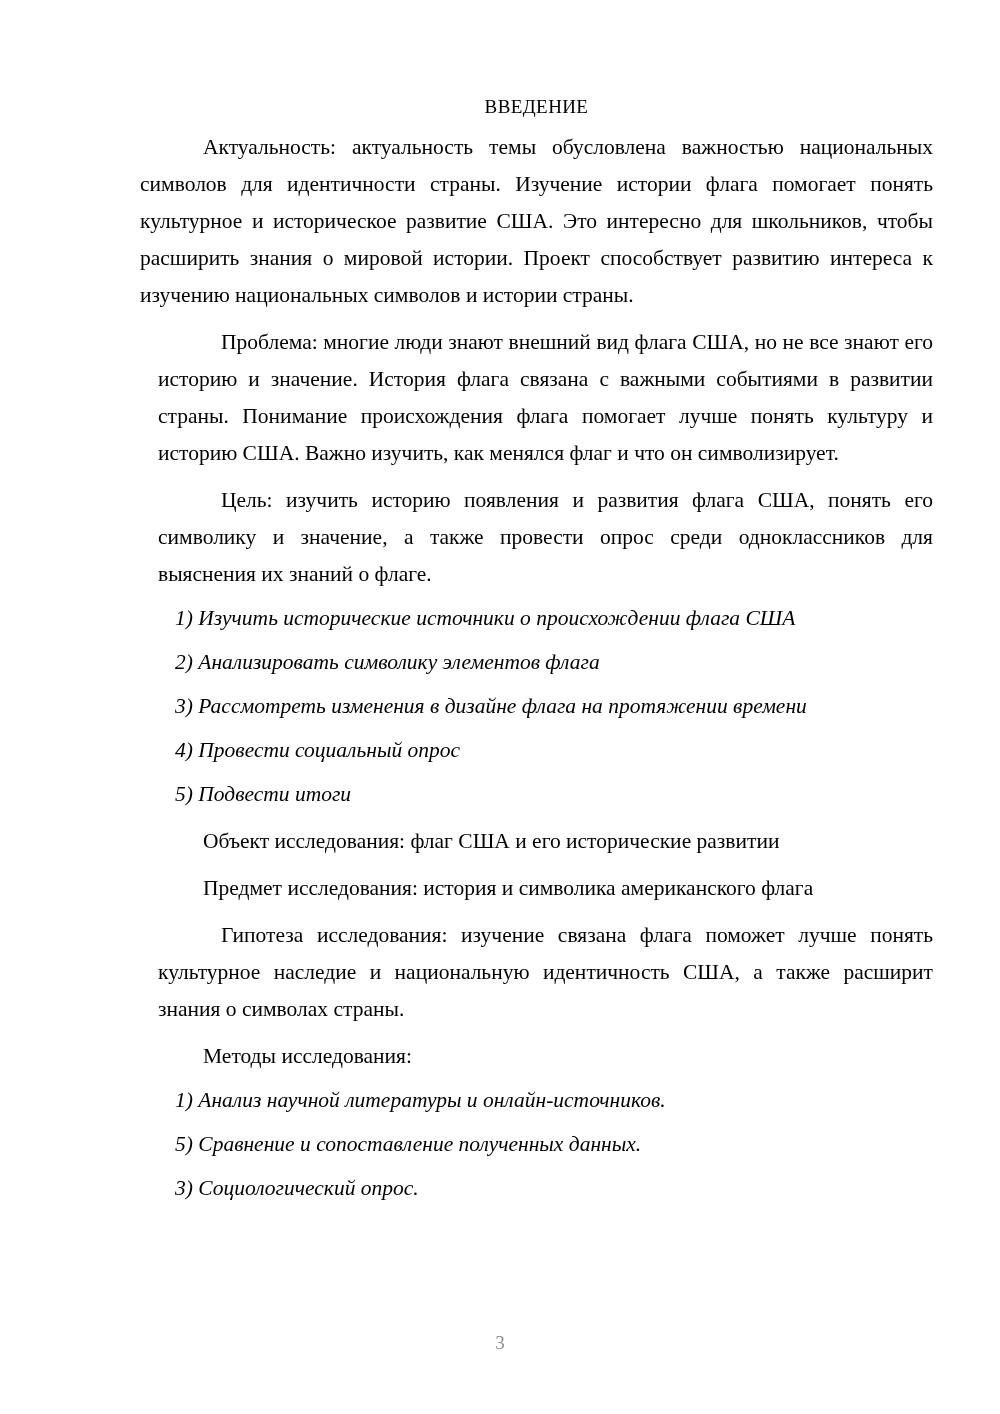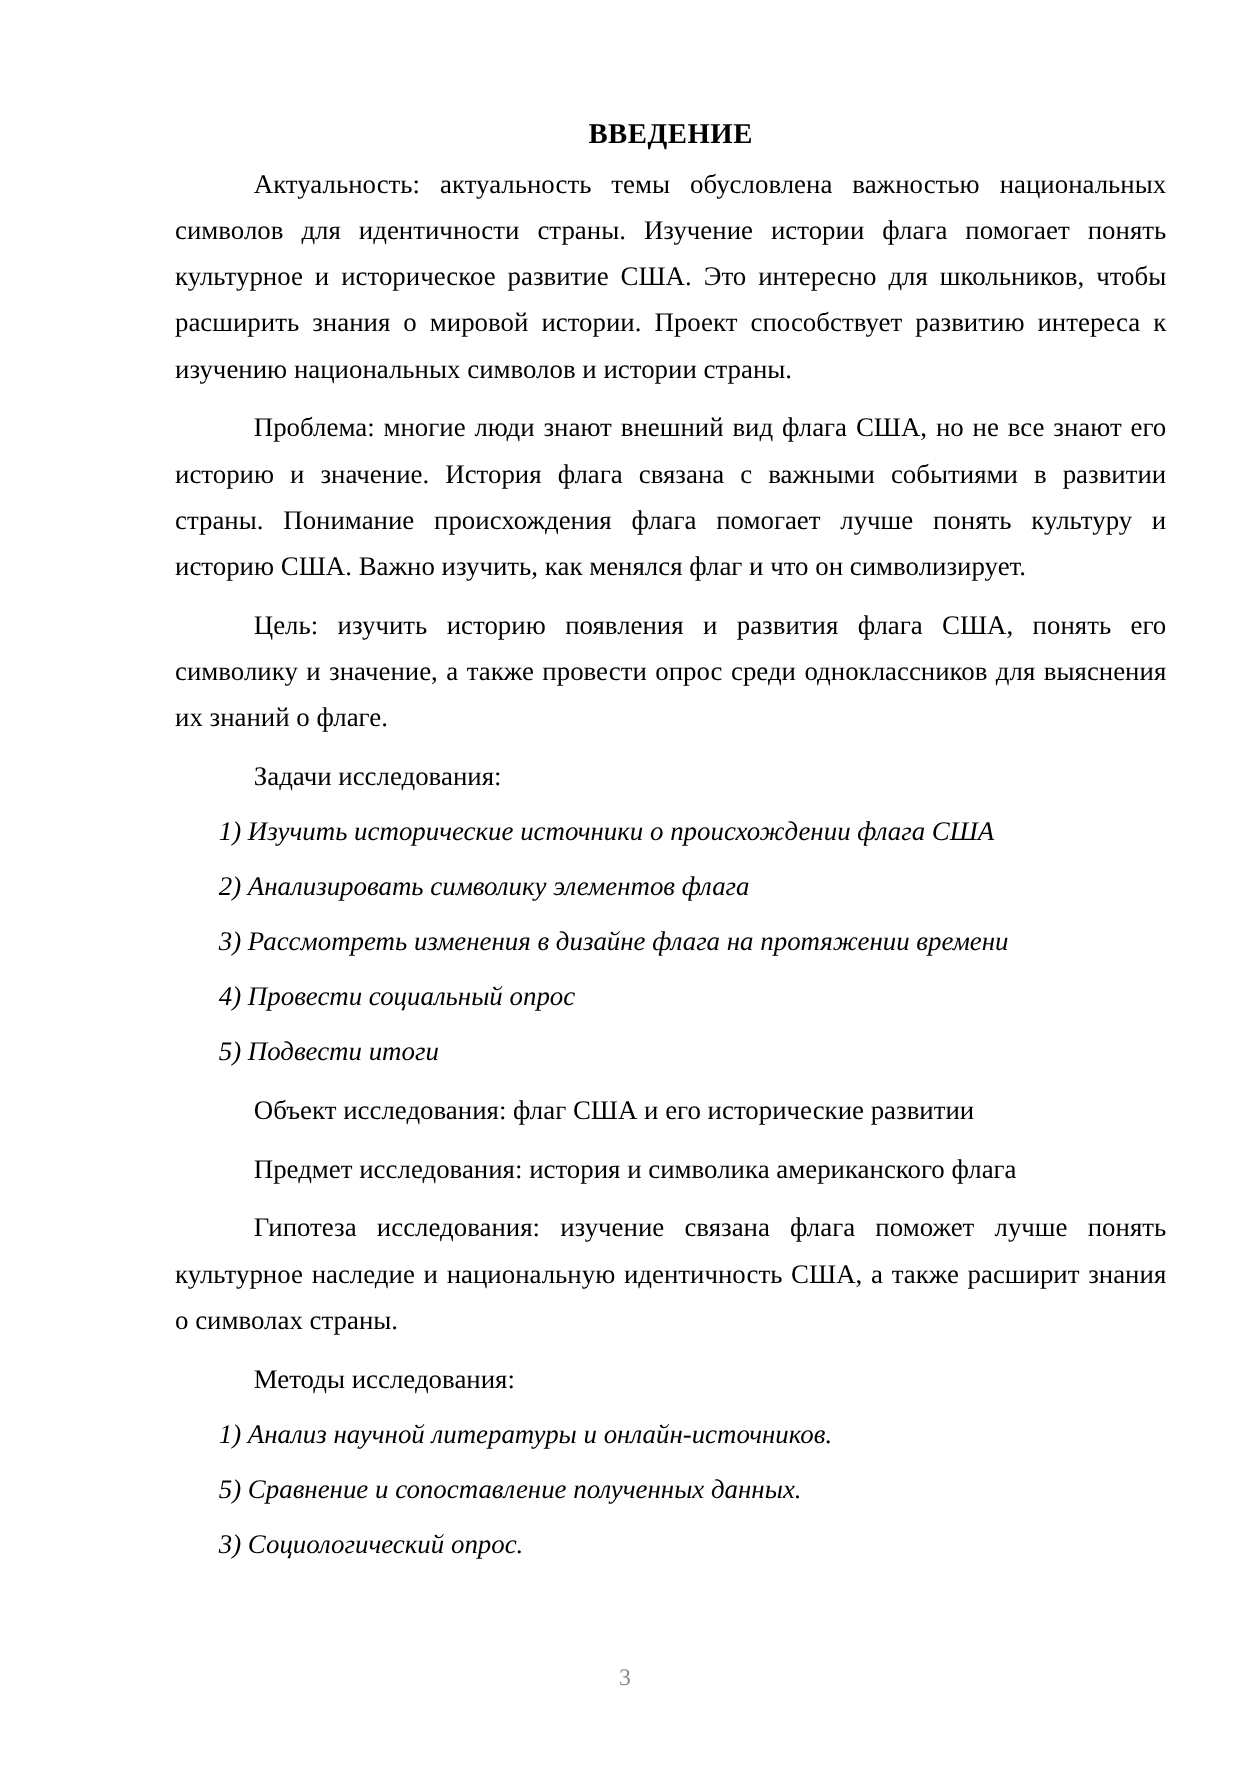--- a/index.html
+++ b/index.html
@@ -19,22 +19,22 @@
     color: #000000;
     -webkit-font-smoothing: antialiased;
   }
   .content {
     position: absolute;
     left: 140px;
     top: 0;
     width: 793px;
   }
   .doc-title {
-    font-size: 23px;
-    font-weight: bold;
+    font-size: 19px;
+    font-weight: normal;
     text-align: center;
     letter-spacing: 0.4px;
     margin: 0;
     padding-top: 93px;
     line-height: 28px;
   }
   .para {
     font-size: 21.5px;
     line-height: 37px;
     text-align: justify;
@@ -42,20 +42,21 @@
     margin: 0;
     text-indent: 63px;
     hyphens: none;
   }
   .para-first {
     margin-top: 8px;
     font-family: Liberation Serif, serif;
   }
   .para-gap {
     margin-top: 10px;
+    margin-left: 18px;
   }
   
   .sub-head {
     font-size: 21.5px;
     line-height: 37px;
     margin: 0;
     padding-left: 63px;
     text-align: left;
   }
   .sub-head-gap {
@@ -98,21 +99,20 @@
   <div class="content">
 
     <h1 class="doc-title">ВВЕДЕНИЕ</h1>
 
     <p class="para para-first">Актуальность: актуальность темы обусловлена важностью национальных символов для идентичности страны. Изучение истории флага помогает понять культурное и историческое развитие США. Это интересно для школьников, чтобы расширить знания о мировой истории. Проект способствует развитию интереса к изучению национальных символов и истории страны.</p>
 
     <p class="para para-gap">Проблема: многие люди знают внешний вид флага США, но не все знают его историю и значение. История флага связана с важными событиями в развитии страны. Понимание происхождения флага помогает лучше понять культуру и историю США. Важно изучить, как менялся флаг и что он символизирует.</p>
 
     <p class="para para-gap">Цель: изучить историю появления и развития флага США, понять его символику и значение, а также провести опрос среди одноклассников для выяснения их знаний о флаге.</p>
 
-    <div class="sub-head sub-head-gap">Задачи исследования:</div>
 
     <ul class="list">
       <li class="list-item list-gap-top">1) Изучить исторические источники о происхождении флага США</li>
       <li class="list-item list-gap-top">2) Анализировать символику элементов флага</li>
       <li class="list-item list-gap-top">3) Рассмотреть изменения в дизайне флага на протяжении времени</li>
       <li class="list-item list-gap-top">4) Провести социальный опрос</li>
       <li class="list-item list-gap-top">5) Подвести итоги</li>
     </ul>
 
     <div class="sub-head sub-head-gap">Объект исследования: флаг США и его исторические развитии</div>

